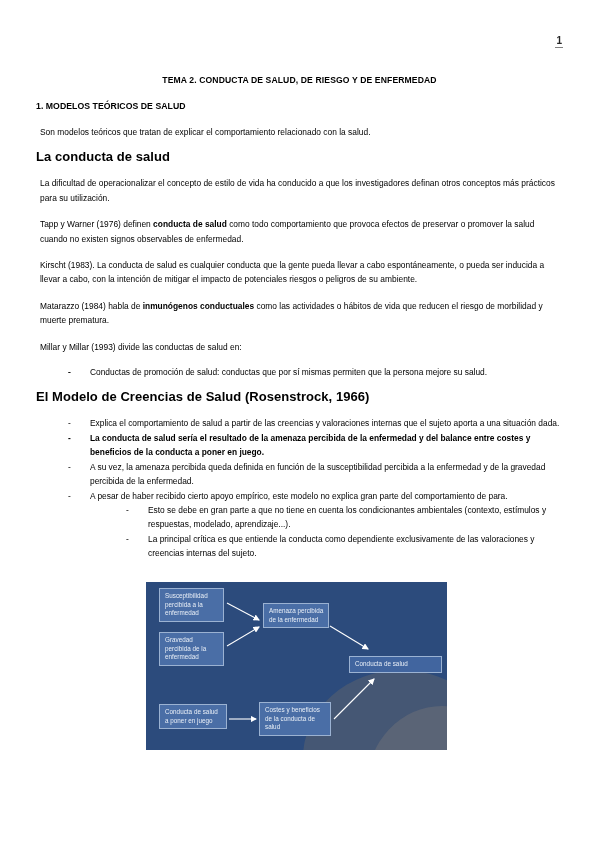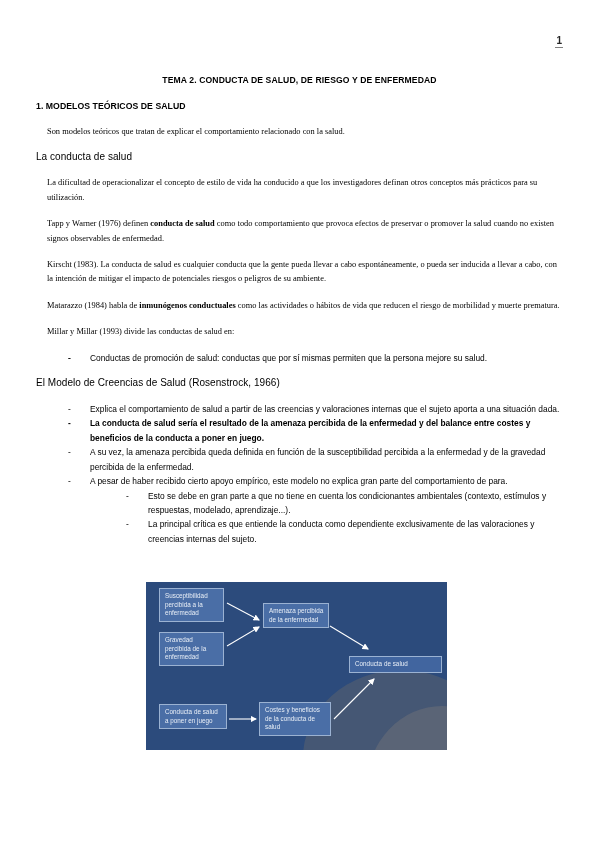--- a/index.html
+++ b/index.html
@@ -57,34 +57,33 @@
 
   h2.section-heading {
     font-size: 8.7px;
     font-weight: bold;
     margin: 0 0 13px 0;
     line-height: 12px;
     letter-spacing: 0.05px;
   }
 
   h3.sub-heading {
-    font-size: 10px;
-    font-weight: normal;
+    font-size: 13px;
+    font-weight: bold;
     margin: 8px 0 13px 0;
     line-height: 12px;
     letter-spacing: 0.05px;
   }
 
   p.para {
     font-size: 8.4px;
     line-height: 14.4px;
-    margin: 0 0 12px 11px;
+    margin: 0 0 12px 4px;
     text-align: left;
     letter-spacing: 0.01px;
-    font-family: Liberation Serif, serif;
   }
 
   p.para.tight { margin-bottom: 11px; }
 
   .bold { font-weight: bold; }
 
   
   ul.dash-list {
     list-style: none;
     margin: 0 0 12px 0;

